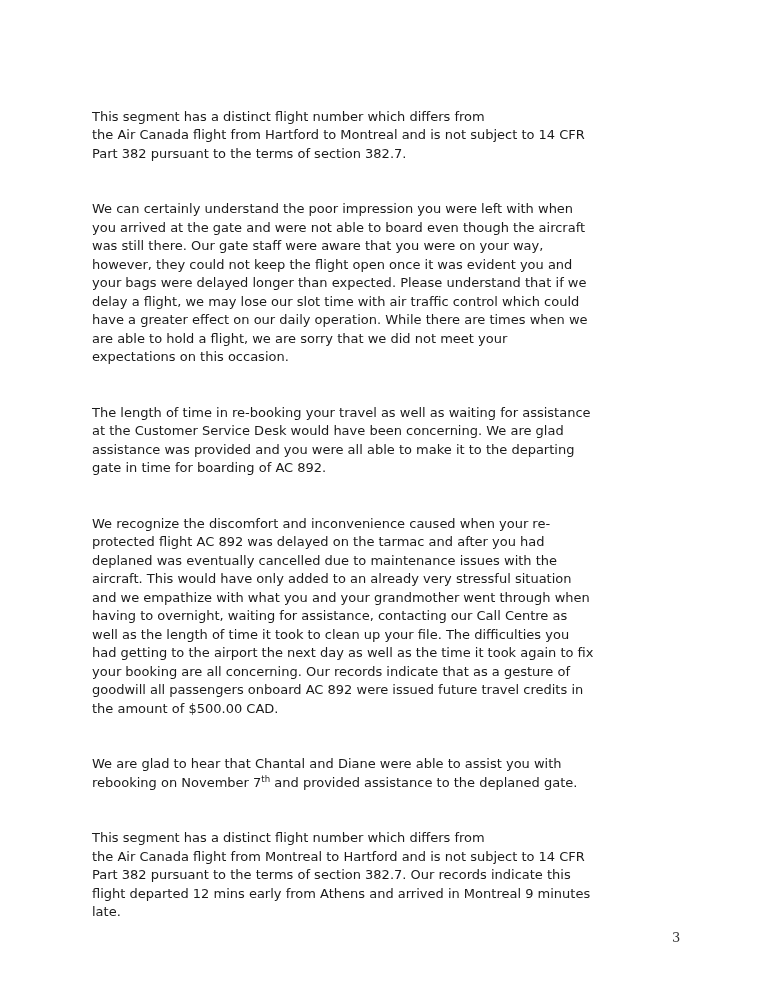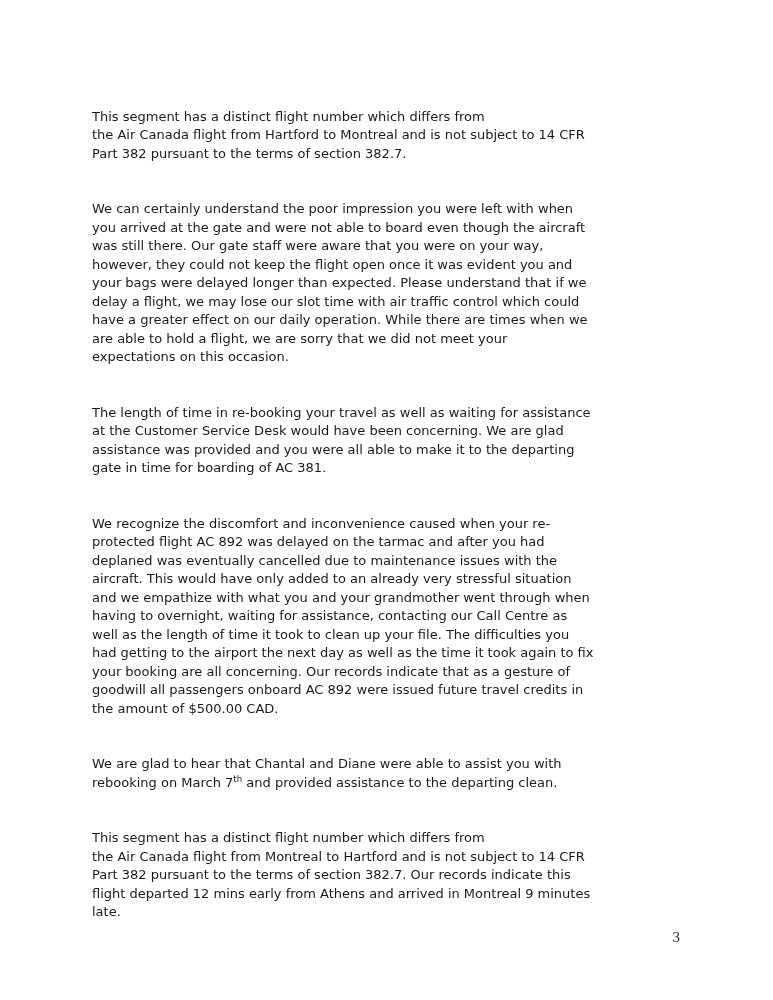--- a/index.html
+++ b/index.html
@@ -58,34 +58,34 @@
 was still there. Our gate staff were aware that you were on your way,
 however, they could not keep the flight open once it was evident you and
 your bags were delayed longer than expected. Please understand that if we
 delay a flight, we may lose our slot time with air traffic control which could
 have a greater effect on our daily operation. While there are times when we
 are able to hold a flight, we are sorry that we did not meet your
 expectations on this occasion.</p>
     <p>The length of time in re-booking your travel as well as waiting for assistance
 at the Customer Service Desk would have been concerning. We are glad
 assistance was provided and you were all able to make it to the departing
-gate in time for boarding of AC 381.</p>
+gate in time for boarding of AC 892.</p>
     <p>We recognize the discomfort and inconvenience caused when your re-
 protected flight AC 892 was delayed on the tarmac and after you had
 deplaned was eventually cancelled due to maintenance issues with the
 aircraft. This would have only added to an already very stressful situation
 and we empathize with what you and your grandmother went through when
 having to overnight, waiting for assistance, contacting our Call Centre as
 well as the length of time it took to clean up your file. The difficulties you
 had getting to the airport the next day as well as the time it took again to fix
 your booking are all concerning. Our records indicate that as a gesture of
 goodwill all passengers onboard AC 892 were issued future travel credits in
 the amount of $500.00 CAD.</p>
     <p><span>We are glad to hear that Chantal and Diane were able to assist you with
-rebooking on March 7</span><sup>th</sup><span> and provided assistance to the departing clean.</span></p>
+rebooking on November 7</span><sup>th</sup><span> and provided assistance to the deplaned gate.</span></p>
     <p>This segment has a distinct flight number which differs from
 the Air Canada flight from Montreal to Hartford and is not subject to 14 CFR
 Part 382 pursuant to the terms of section 382.7. Our records indicate this
 flight departed 12 mins early from Athens and arrived in Montreal 9 minutes
 late.</p>
     
   </div>
   <div class="page-number">3</div>
 </div>
 

